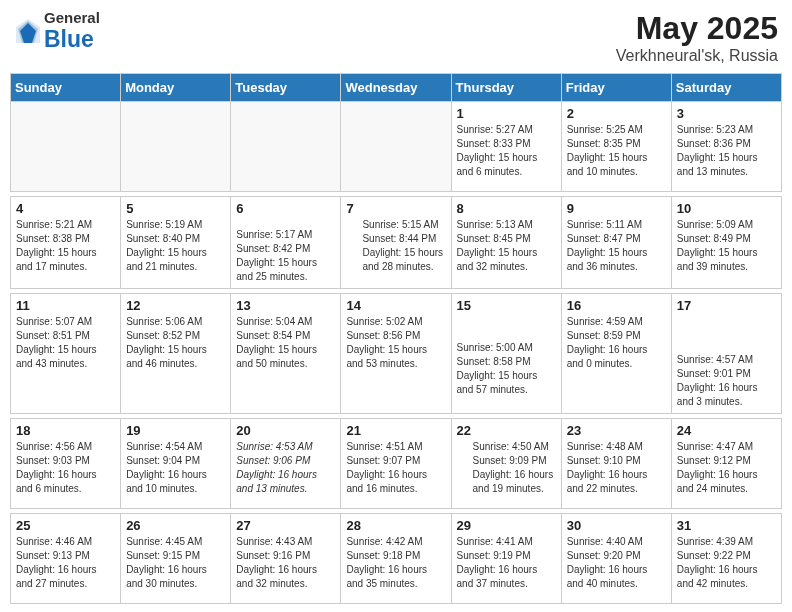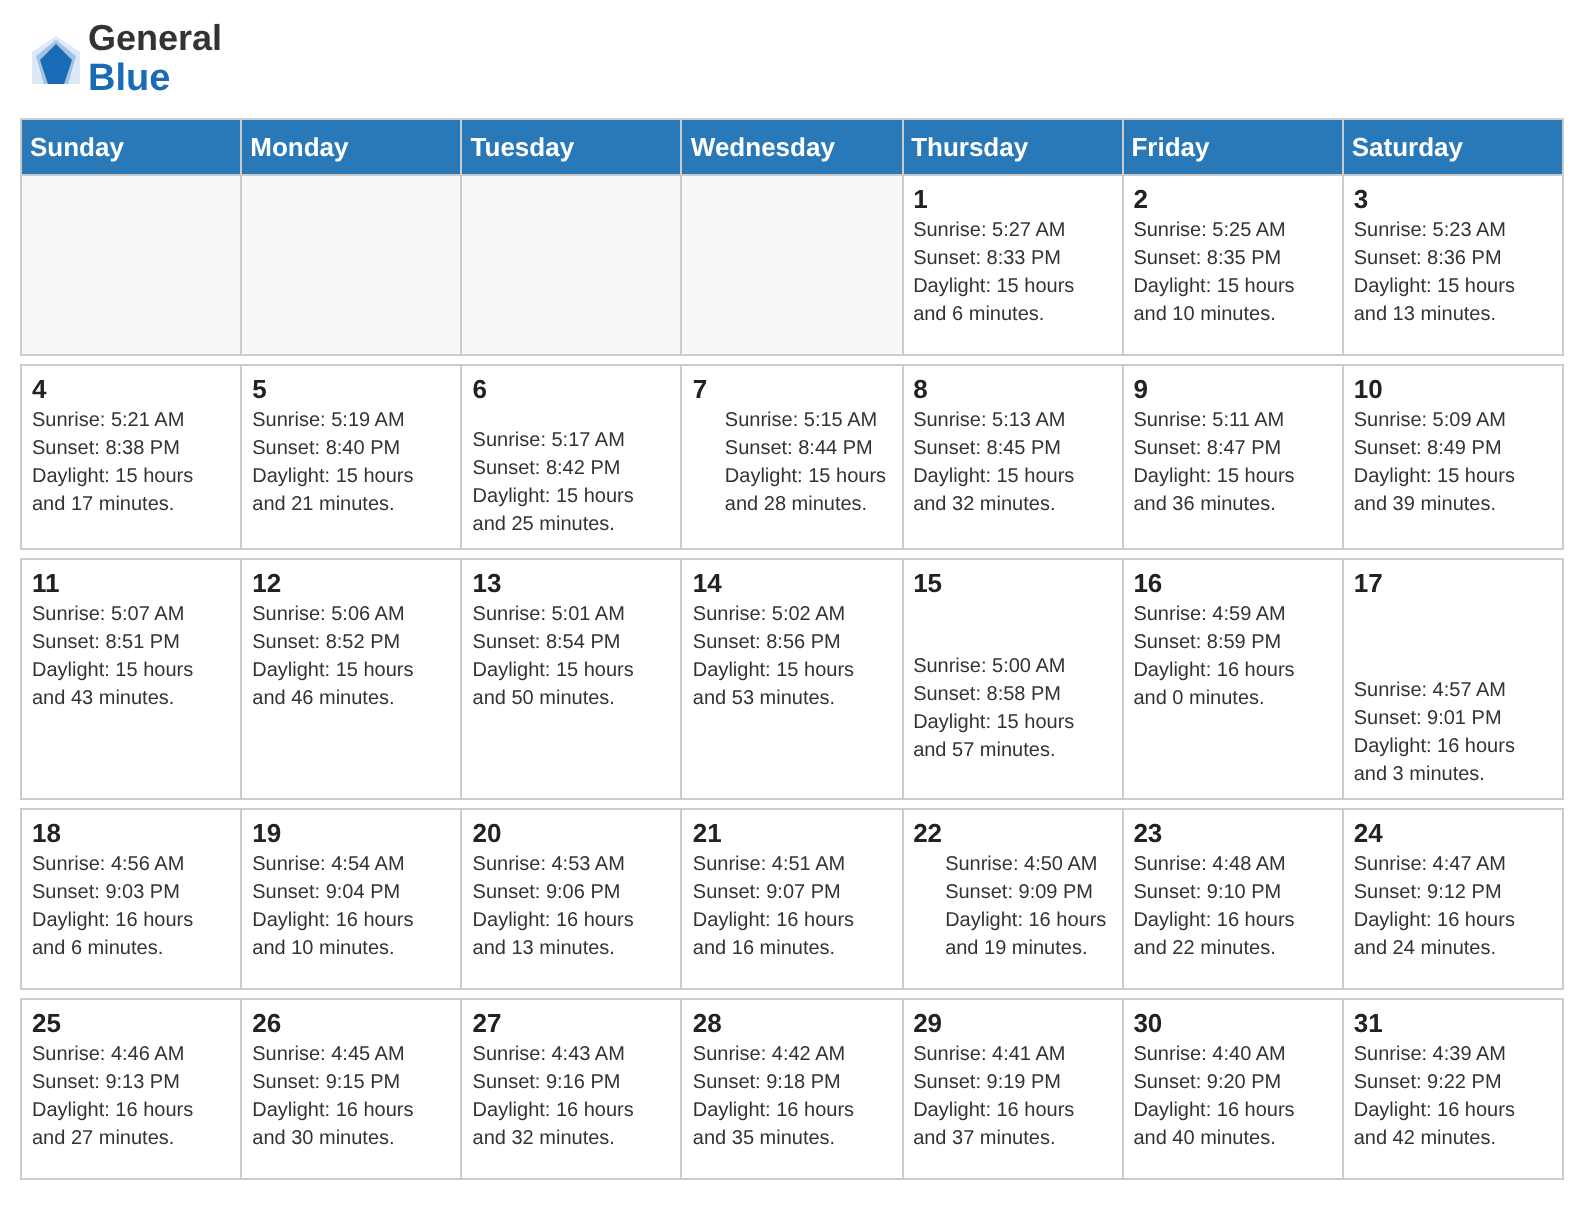--- a/index.html
+++ b/index.html
@@ -21,26 +21,26 @@
       display: flex;
       align-items: center;
       gap: 0;
     }
     .logo-text {
       display: flex;
       flex-direction: column;
       line-height: 1.1;
     }
     .logo-general {
-      font-size: 18px;
+      font-size: 15px;
       font-weight: bold;
       color: #333;
     }
     .logo-blue {
-      font-size: 19px;
+      font-size: 23px;
       font-weight: bold;
       color: #1a6bb5;
     }
     .logo-icon {
       width: 28px;
       height: 28px;
       margin-right: 2px;
     }
     .title-block {
       text-align: right;
@@ -103,20 +103,24 @@
     <svg class="logo-icon" viewBox="0 0 28 28" xmlns="http://www.w3.org/2000/svg">
       <polygon points="14,2 26,10 26,26 2,26 2,10" fill="#1a6bb5" opacity="0.15"></polygon>
       <polygon points="14,4 24,12 20,26 8,26 4,12" fill="#1a6bb5" opacity="0.3"></polygon>
       <polygon points="14,6 22,14 18,26 10,26 6,14" fill="#1a6bb5"></polygon>
     </svg>
     <div class="logo-text">
       <span class="logo-general">General</span>
       <span class="logo-blue">Blue</span>
     </div>
   </div>
+  <div class="title-block">
+    <div class="month-year">May 2025</div>
+    <div class="location">Verkhneural'sk, Russia</div>
+  </div>
 </div>
 
 <table class="calendar">
   <thead>
     <tr>
     <th>Sunday</th>
         <th>Monday</th>
         <th>Tuesday</th>
         <th>Wednesday</th>
         <th>Thursday</th>
@@ -219,21 +223,21 @@
         </td>
         <td>
           <div class="day-number">12</div>
           <div class="day-info" style="white-space: pre-line;">Sunrise: 5:06 AM
 Sunset: 8:52 PM
 Daylight: 15 hours
 and 46 minutes.</div>
         </td>
         <td>
           <div class="day-number">13</div>
-          <div class="day-info" style="white-space: pre-line;">Sunrise: 5:01 AM
+          <div class="day-info" style="white-space: pre-line;">Sunrise: 5:04 AM
 Sunset: 8:54 PM
 Daylight: 15 hours
 and 50 minutes.</div>
         </td>
         <td>
           <div class="day-number">14</div>
           <div class="day-info" style="white-space: pre-line;">Sunrise: 5:02 AM
 Sunset: 8:56 PM
 Daylight: 15 hours
 and 53 minutes.</div>
@@ -273,21 +277,21 @@
         </td>
         <td>
           <div class="day-number">19</div>
           <div class="day-info" style="white-space: pre-line;">Sunrise: 4:54 AM
 Sunset: 9:04 PM
 Daylight: 16 hours
 and 10 minutes.</div>
         </td>
         <td>
           <div class="day-number">20</div>
-          <div class="day-info" style="white-space: pre-line;">Sunrise: 4:53 AM
+          <div class="day-info" style="white-space: pre-line; font-style: italic;">Sunrise: 4:53 AM
 Sunset: 9:06 PM
 Daylight: 16 hours
 and 13 minutes.</div>
         </td>
         <td>
           <div class="day-number">21</div>
           <div class="day-info" style="white-space: pre-line;">Sunrise: 4:51 AM
 Sunset: 9:07 PM
 Daylight: 16 hours
 and 16 minutes.</div>

